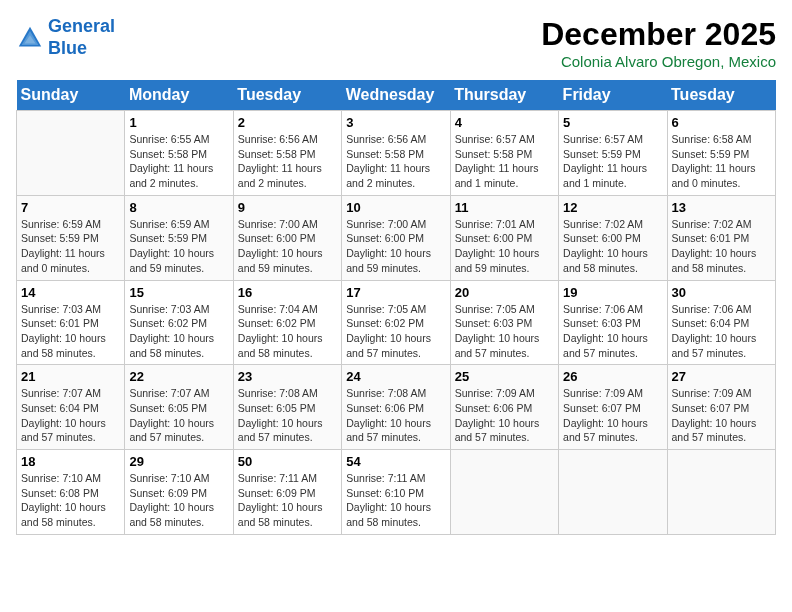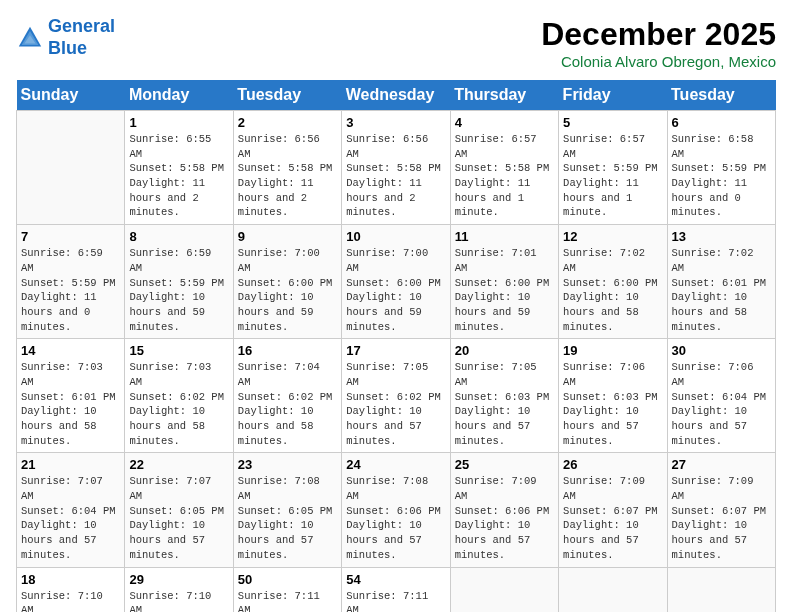--- a/index.html
+++ b/index.html
@@ -68,21 +68,20 @@
     .day-number {
       font-weight: bold;
       font-size: 13px;
       margin-bottom: 2px;
       display: block;
     }
     .day-info {
       font-size: 10.5px;
       color: #333;
       line-height: 1.4;
-      font-family: Liberation Mono, monospace;
     }
     .empty-cell {
       background: #f9f9f9;
     }
     tr:nth-child(even) td {
       background: #fafafa;
     }
     tr td {
       background: #fff;
     }

